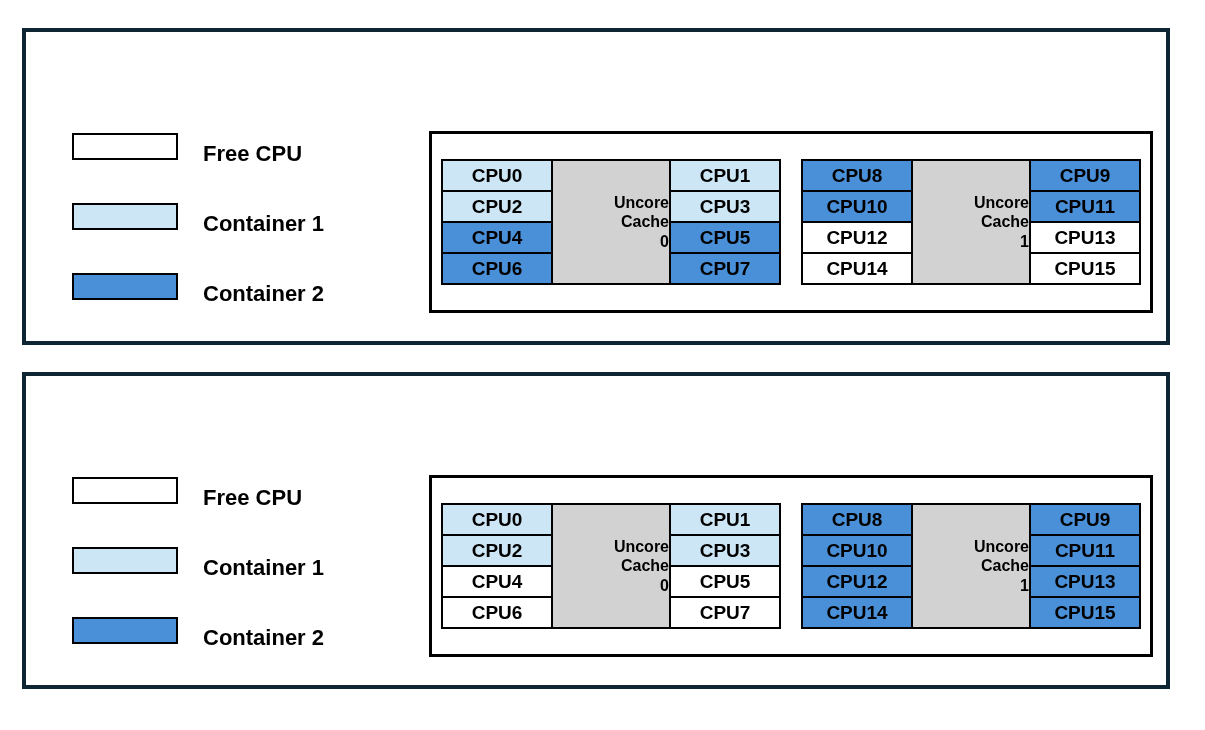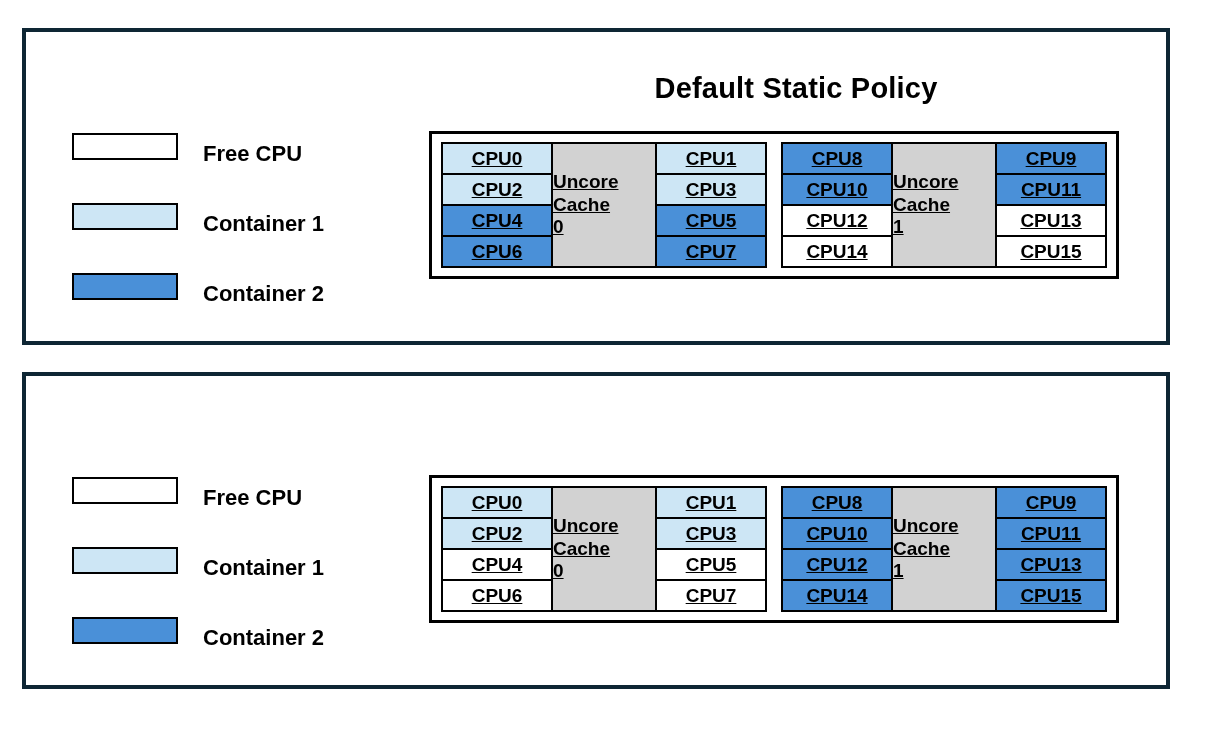--- a/index.html
+++ b/index.html
@@ -30,51 +30,50 @@
   .legend-item { display: flex; align-items: center; margin-bottom: 29px; }
   .legend-swatch {
     width: 106px; height: 27px; box-sizing: border-box;
     border: 2px solid #000;
   }
   .legend-label { margin-left: 25px; font-size: 22px; font-weight: bold; margin-top: 15px; }
 
   .diagram {
     position: absolute; left: 403px; top: 99px;
     border: 3px solid #000; background: #fff;
-    padding: 8px 9px;
-    display: flex; gap: 14px; text-decoration: underline;
+    padding: 25px 9px;
+    display: flex; gap: 20px;
   }
   .group { display: flex; }
   .cpu-col { width: 112px; display: flex; flex-direction: column; }
   .cpu-col.right { margin-left: -2px; justify-content: flex-end; }
   .cpu-cell {
     height: 33px; box-sizing: border-box;
     border: 2px solid #000;
     display: flex; align-items: center; justify-content: center;
     font-size: 19px; font-weight: bold;
     background: #fff;
   }
   .cpu-cell + .cpu-cell { margin-top: -2px; }
   .cache-cell {
-    width: 106px; box-sizing: border-box; margin-left: -2px;
+    width: 120px; box-sizing: border-box; margin-left: -2px;
     border: 2px solid #000;
     background: var(--c-uncore, #d2d2d2);
-    display: flex; flex-direction: column; align-items: flex-start; justify-content: center;
-    font-size: 19px; font-weight: bold; line-height: 1.2;
+    display: flex; flex-direction: column; align-items: flex-end; justify-content: center;
+    font-size: 16px; font-weight: bold; line-height: 1.2;
   }
 
   [data-state="free"]       { background: var(--c-free, #ffffff); }
   [data-state="container1"] { background: var(--c-container1, #cde6f5); }
   [data-state="container2"] { background: var(--c-container2, #4a90d8); }
 </style>
 </head>
 <body>
 
 <div class="panel p0">
-  <div class="panel-title">Default Static Policy</div>
 
   <div class="legend">
     <div class="legend-item">
       <div class="legend-swatch" data-state="free"></div>
       <div class="legend-label">Free CPU</div>
     </div>
     <div class="legend-item">
       <div class="legend-swatch" data-state="container1"></div>
       <div class="legend-label">Container 1</div>
     </div>

